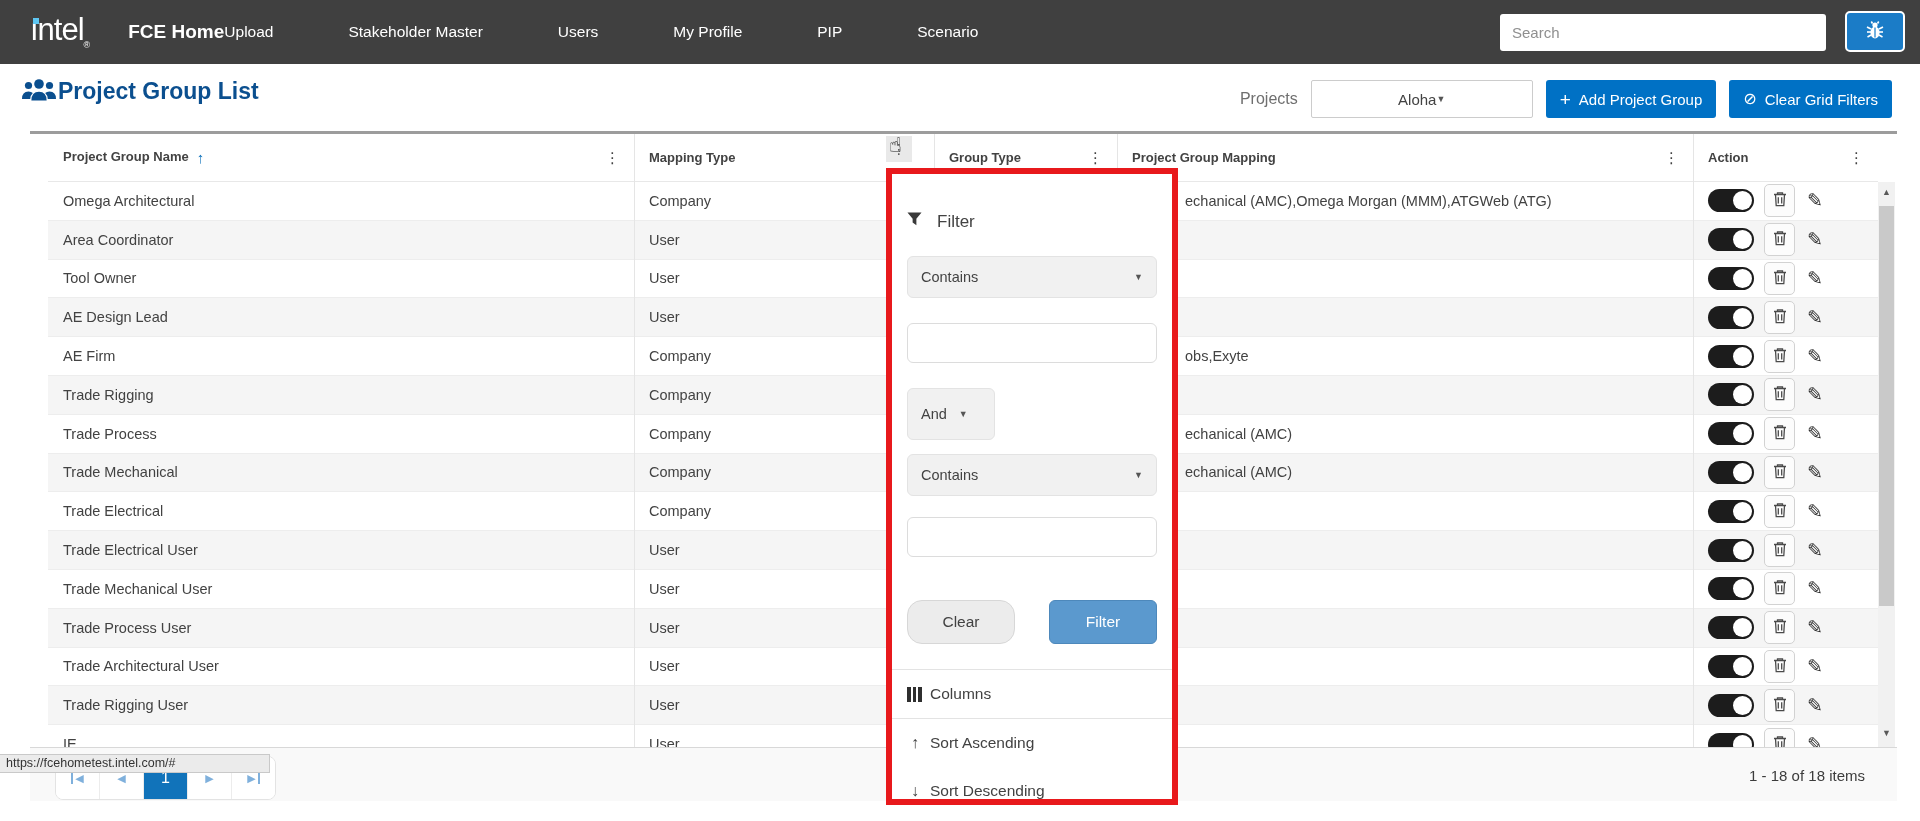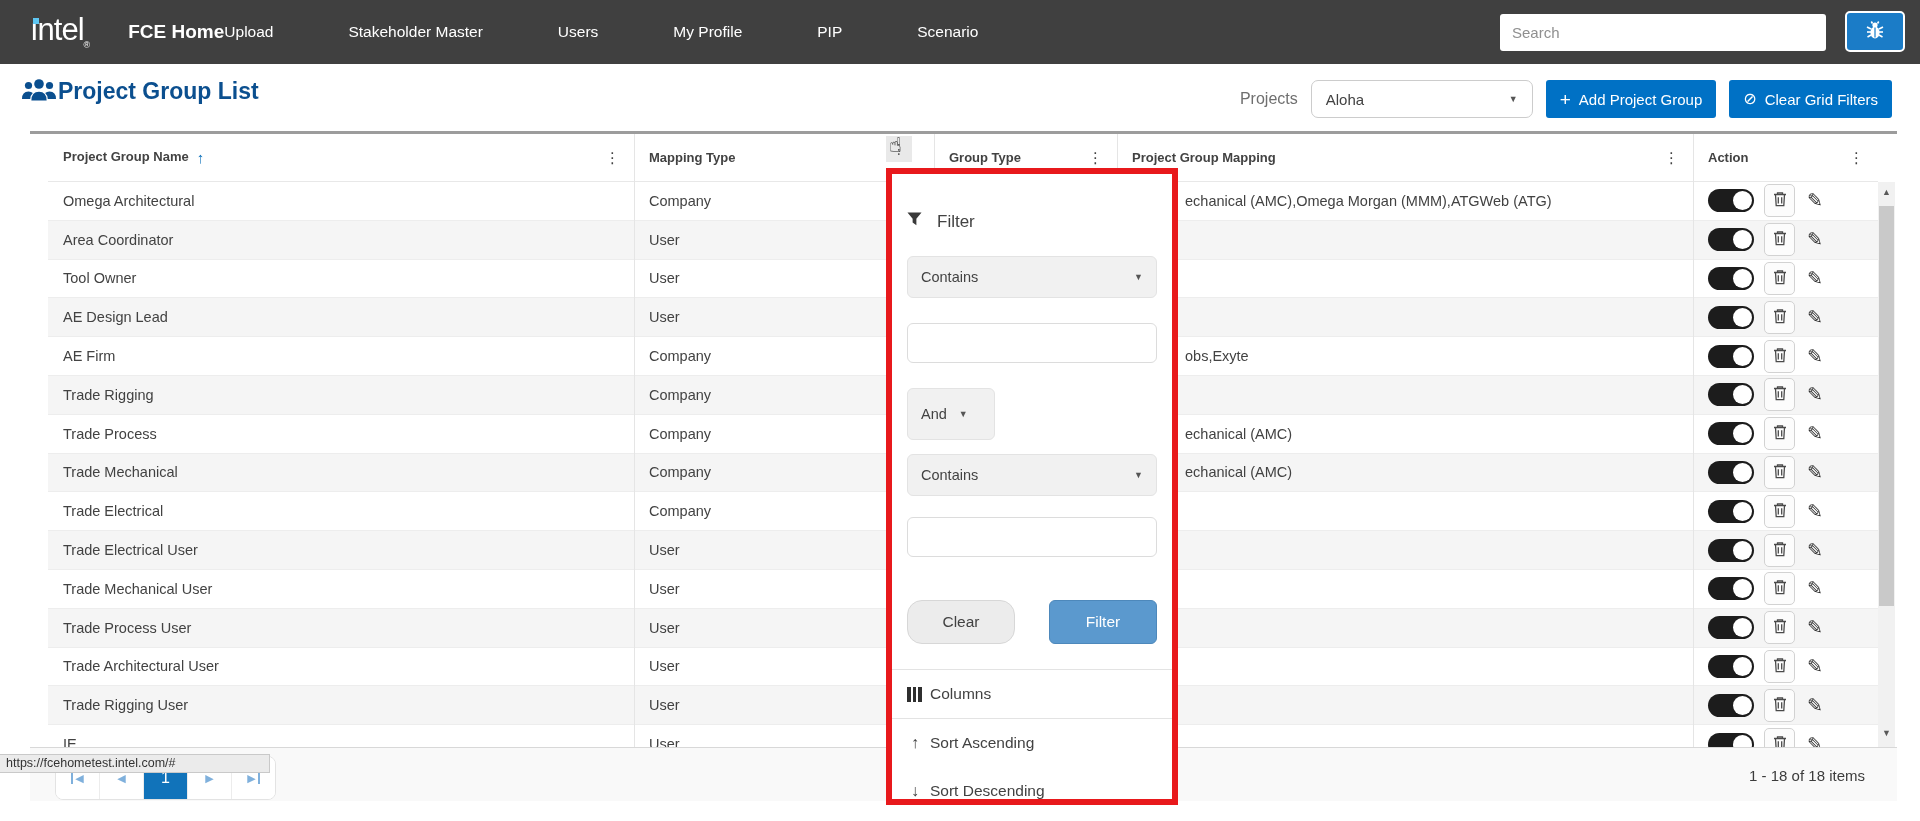--- a/index.html
+++ b/index.html
@@ -20,22 +20,22 @@
               border-radius:3px;padding:0 12px;font-size:15px;color:#333;box-sizing:border-box;outline:none}
   #nav-search::placeholder{color:#8f8f8f}
   #bug-btn{position:absolute;left:1845px;top:11px;width:60px;height:41px;background:#1b7cc7;
            border:2px solid #fff;border-radius:5px;display:flex;align-items:center;justify-content:center}
 
   
   #title-wrap{position:absolute;left:22px;top:78px;display:flex;align-items:flex-start;gap:2px}
   #page-title{font-size:23px;font-weight:700;margin:0;color:#0b4f8f}
   #header-controls{position:absolute;right:28px;top:80px;height:38px;display:flex;align-items:center;gap:13px}
   #projects-label{color:#6f6f6f;font-size:16px}
-  #project-select{width:222px;height:38px;background:#fff;border:1px solid #ccc;border-radius:7px;
-                  display:flex;align-items:center;justify-content:space-between;padding:0 14px;
+  #project-select{width:222px;height:38px;background:#fff;border:1px solid #ccc;border-radius:2px;
+                  display:flex;align-items:center;justify-content:center;padding:0 14px;
                   box-sizing:border-box;font-size:15px;color:#424242;cursor:pointer}
   .caret{font-size:9px;color:#555}
   .hdr-btn{height:38px;background:#0071c5;color:#fff;border:none;border-radius:3px;font-size:15px;
            display:flex;align-items:center;gap:8px;padding:0 14px;white-space:nowrap}
   .plus-ic{font-size:19px;line-height:1}
   .slash-ic{font-size:16px;line-height:1}
 
   
   #grid-topline{position:absolute;left:30px;top:131px;width:1867px;height:3px;background:#9c9c9c}
   #grid-header{position:absolute;left:48px;top:134px;width:1830px;height:48px;display:flex;

